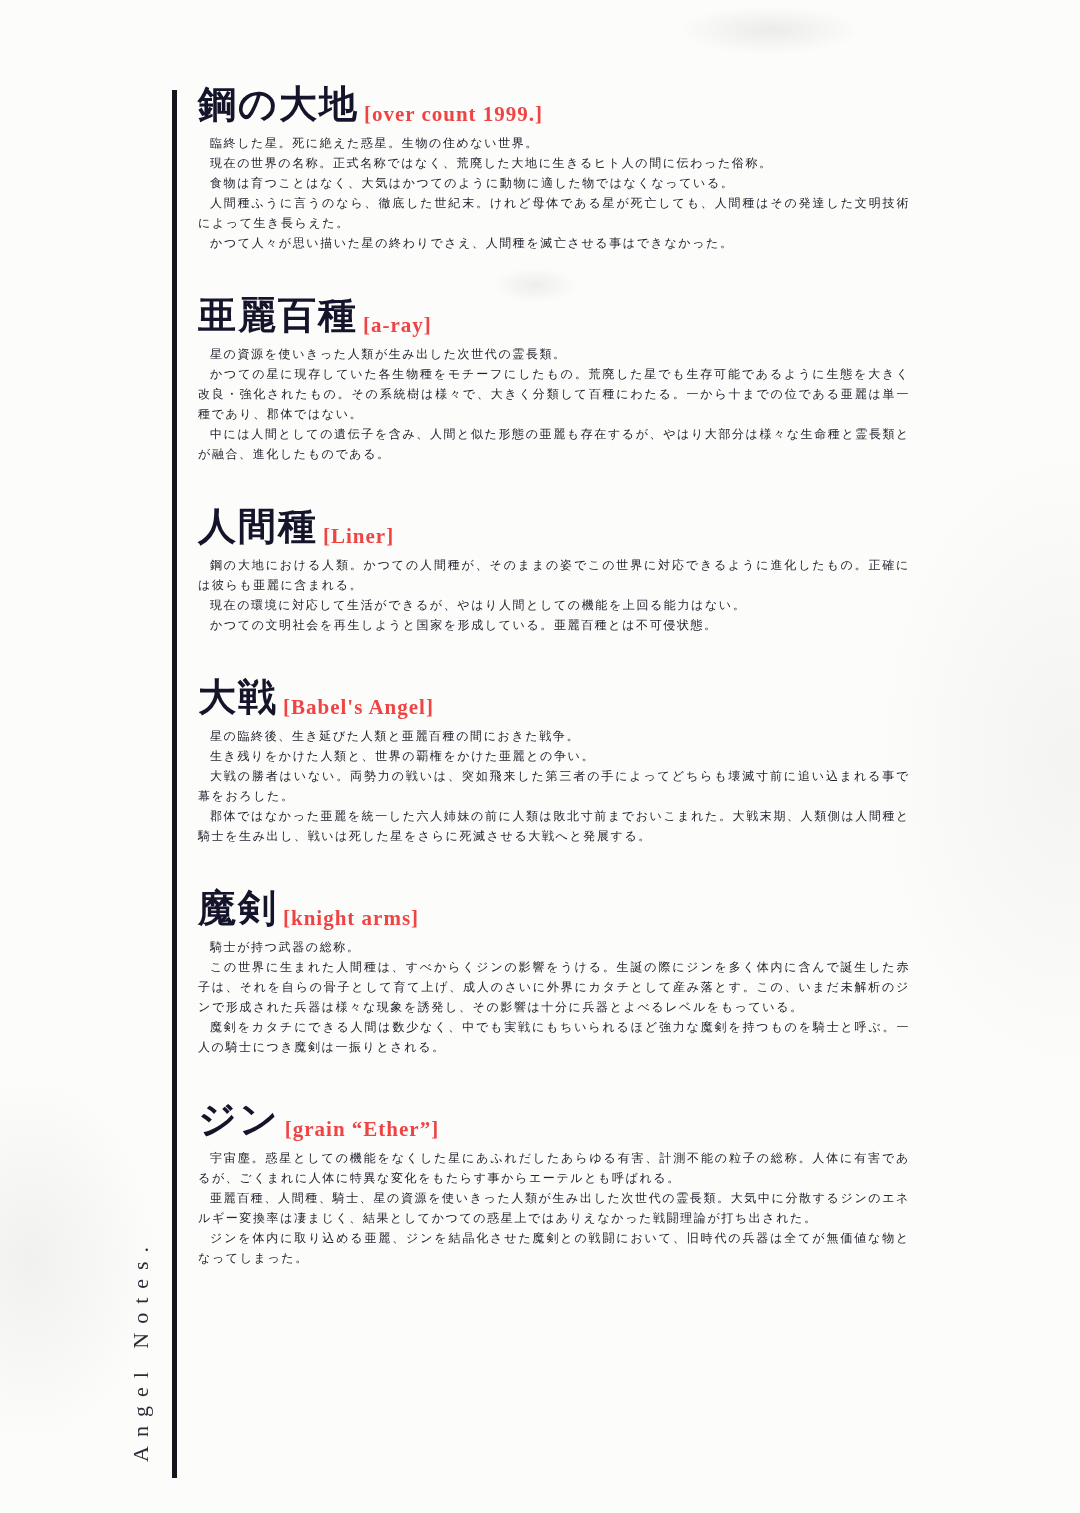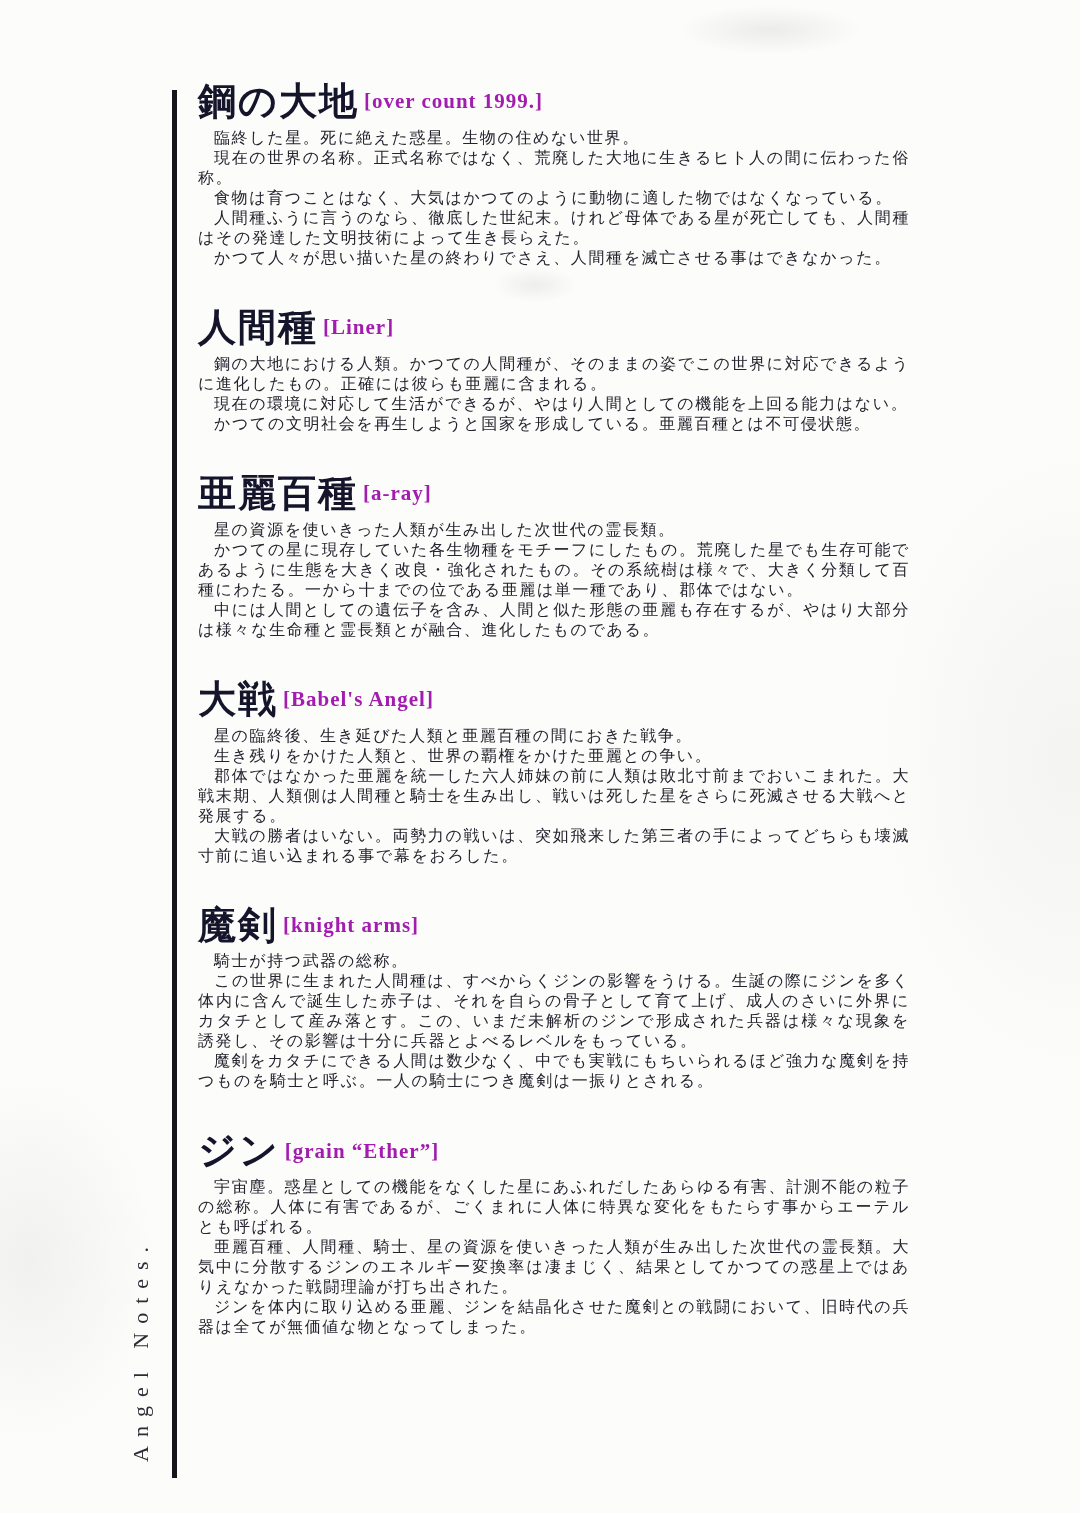--- a/index.html
+++ b/index.html
@@ -65,26 +65,27 @@
     font-weight: 900;
     line-height: 1.05;
     letter-spacing: 2px;
     color: #14142a;
   }
   .sec-tag {
     font-size: 21px;
     font-weight: 700;
     margin-left: 5px;
     letter-spacing: 1px;
-    color: #a21caf;
+    color: #ef4444;
     white-space: nowrap;
+    margin-top: 20px;
   }
   .para {
     margin: 0;
-    font-size: 16px;
+    font-size: 12px;
     line-height: 20px;
     letter-spacing: 1.6px;
     text-indent: 1em;
     text-align: justify;
     color: #23232f;
   }
 </style>
 </head>
 <body>
 
@@ -101,52 +102,52 @@
           <p class="para">臨終した星。死に絶えた惑星。生物の住めない世界。</p>
           <p class="para">現在の世界の名称。正式名称ではなく、荒廃した大地に生きるヒト人の間に伝わった俗称。</p>
           <p class="para">食物は育つことはなく、大気はかつてのように動物に適した物ではなくなっている。</p>
           <p class="para">人間種ふうに言うのなら、徹底した世紀末。けれど母体である星が死亡しても、人間種はその発達した文明技術によって生き長らえた。</p>
           <p class="para">かつて人々が思い描いた星の終わりでさえ、人間種を滅亡させる事はできなかった。</p>
         </div>
   </section>
 
   <section class="section">
     <header class="sec-header">
+      <span class="sec-title">亜麗百種</span>
+      <span class="sec-tag">[a-ray]</span>
+    </header>
+    <div class="sec-body">
+          <p class="para">星の資源を使いきった人類が生み出した次世代の霊長類。</p>
+          <p class="para">かつての星に現存していた各生物種をモチーフにしたもの。荒廃した星でも生存可能であるように生態を大きく改良・強化されたもの。その系統樹は様々で、大きく分類して百種にわたる。一から十までの位である亜麗は単一種であり、郡体ではない。</p>
+          <p class="para">中には人間としての遺伝子を含み、人間と似た形態の亜麗も存在するが、やはり大部分は様々な生命種と霊長類とが融合、進化したものである。</p>
+        </div>
+  </section>
+
+  <section class="section">
+    <header class="sec-header">
       <span class="sec-title">人間種</span>
       <span class="sec-tag">[Liner]</span>
     </header>
     <div class="sec-body">
           <p class="para">鋼の大地における人類。かつての人間種が、そのままの姿でこの世界に対応できるように進化したもの。正確には彼らも亜麗に含まれる。</p>
           <p class="para">現在の環境に対応して生活ができるが、やはり人間としての機能を上回る能力はない。</p>
           <p class="para">かつての文明社会を再生しようと国家を形成している。亜麗百種とは不可侵状態。</p>
         </div>
   </section>
 
   <section class="section">
     <header class="sec-header">
-      <span class="sec-title">亜麗百種</span>
-      <span class="sec-tag">[a-ray]</span>
-    </header>
-    <div class="sec-body">
-          <p class="para">星の資源を使いきった人類が生み出した次世代の霊長類。</p>
-          <p class="para">かつての星に現存していた各生物種をモチーフにしたもの。荒廃した星でも生存可能であるように生態を大きく改良・強化されたもの。その系統樹は様々で、大きく分類して百種にわたる。一から十までの位である亜麗は単一種であり、郡体ではない。</p>
-          <p class="para">中には人間としての遺伝子を含み、人間と似た形態の亜麗も存在するが、やはり大部分は様々な生命種と霊長類とが融合、進化したものである。</p>
-        </div>
-  </section>
-
-  <section class="section">
-    <header class="sec-header">
       <span class="sec-title">大戦</span>
       <span class="sec-tag">[Babel's Angel]</span>
     </header>
     <div class="sec-body">
           <p class="para">星の臨終後、生き延びた人類と亜麗百種の間におきた戦争。</p>
           <p class="para">生き残りをかけた人類と、世界の覇権をかけた亜麗との争い。</p>
+          <p class="para">大戦の勝者はいない。両勢力の戦いは、突如飛来した第三者の手によってどちらも壊滅寸前に追い込まれる事で幕をおろした。</p>
           <p class="para">郡体ではなかった亜麗を統一した六人姉妹の前に人類は敗北寸前までおいこまれた。大戦末期、人類側は人間種と騎士を生み出し、戦いは死した星をさらに死滅させる大戦へと発展する。</p>
-          <p class="para">大戦の勝者はいない。両勢力の戦いは、突如飛来した第三者の手によってどちらも壊滅寸前に追い込まれる事で幕をおろした。</p>
         </div>
   </section>
 
 
   <section class="section">
     <header class="sec-header">
       <span class="sec-title">魔剣</span>
       <span class="sec-tag">[knight arms]</span>
     </header>
     <div class="sec-body">

